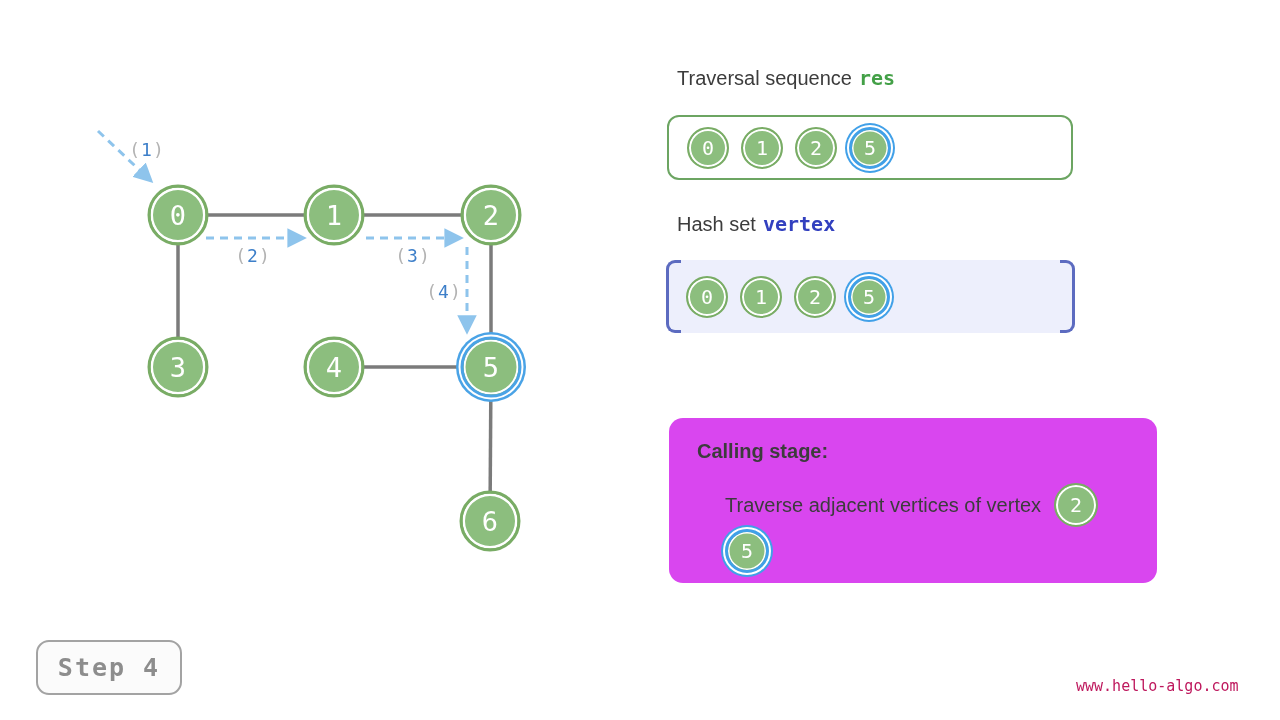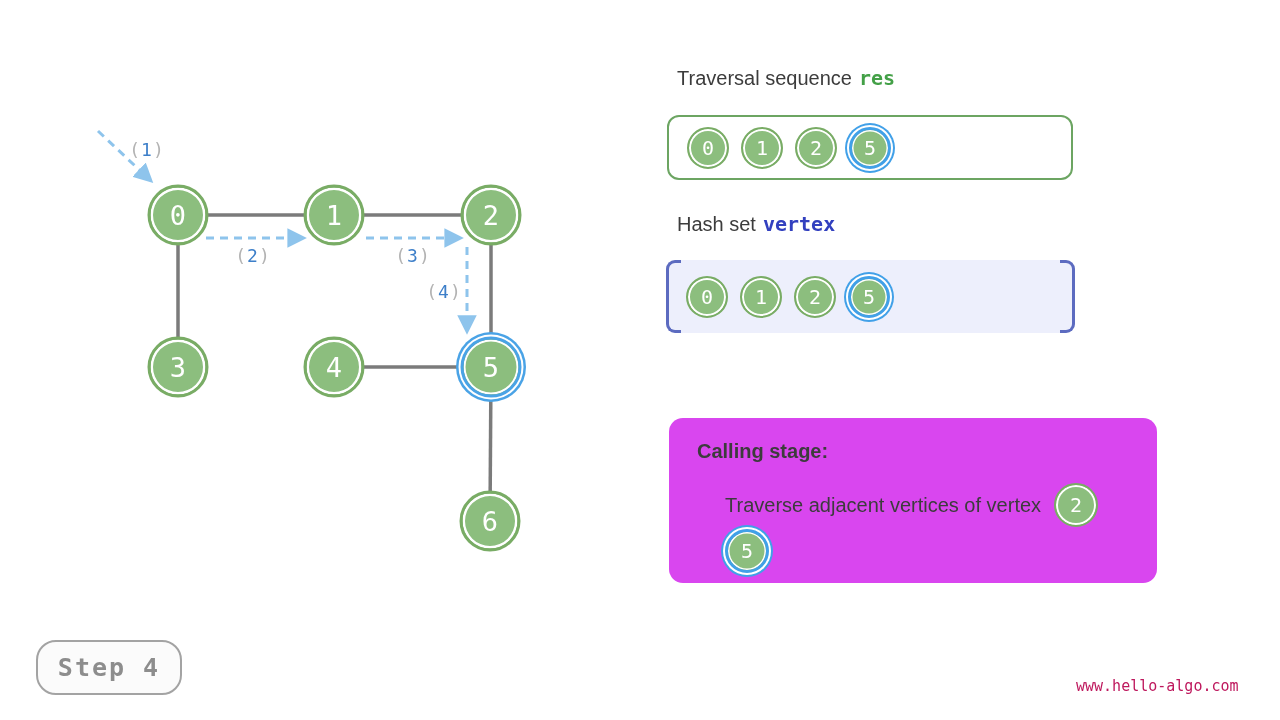--- a/index.html
+++ b/index.html
@@ -83,21 +83,21 @@
   }
   .crow {
     position: absolute; left: 28px; height: 48px;
     display: flex; align-items: center; gap: 13px;
     font-size: 20px; color: #3c3c3c; white-space: nowrap; margin-left: 28px;
   }
   .crow .chip { width: 44px; height: 44px; font-size: 20px; }
 
   .stepbox {
     position: absolute; left: 36px; top: 640px; width: 146px; height: 55px;
-    background: #fbfbfb; border: 2px solid #a3a3a3; border-radius: 20px;
+    background: #fbfbfb; border: 2px solid #a3a3a3; border-radius: 13px;
     display: flex; align-items: center; justify-content: center;
     font-family: "DejaVu Sans Mono", monospace; font-weight: bold;
     font-size: 25px; color: #8d8d8d; letter-spacing: 2px;
   }
 
   .watermark {
     position: absolute; left: 1076px; top: 677px;
     font-family: "DejaVu Sans Mono", monospace; font-size: 15px; color: #be185d;
   }
 </style>

